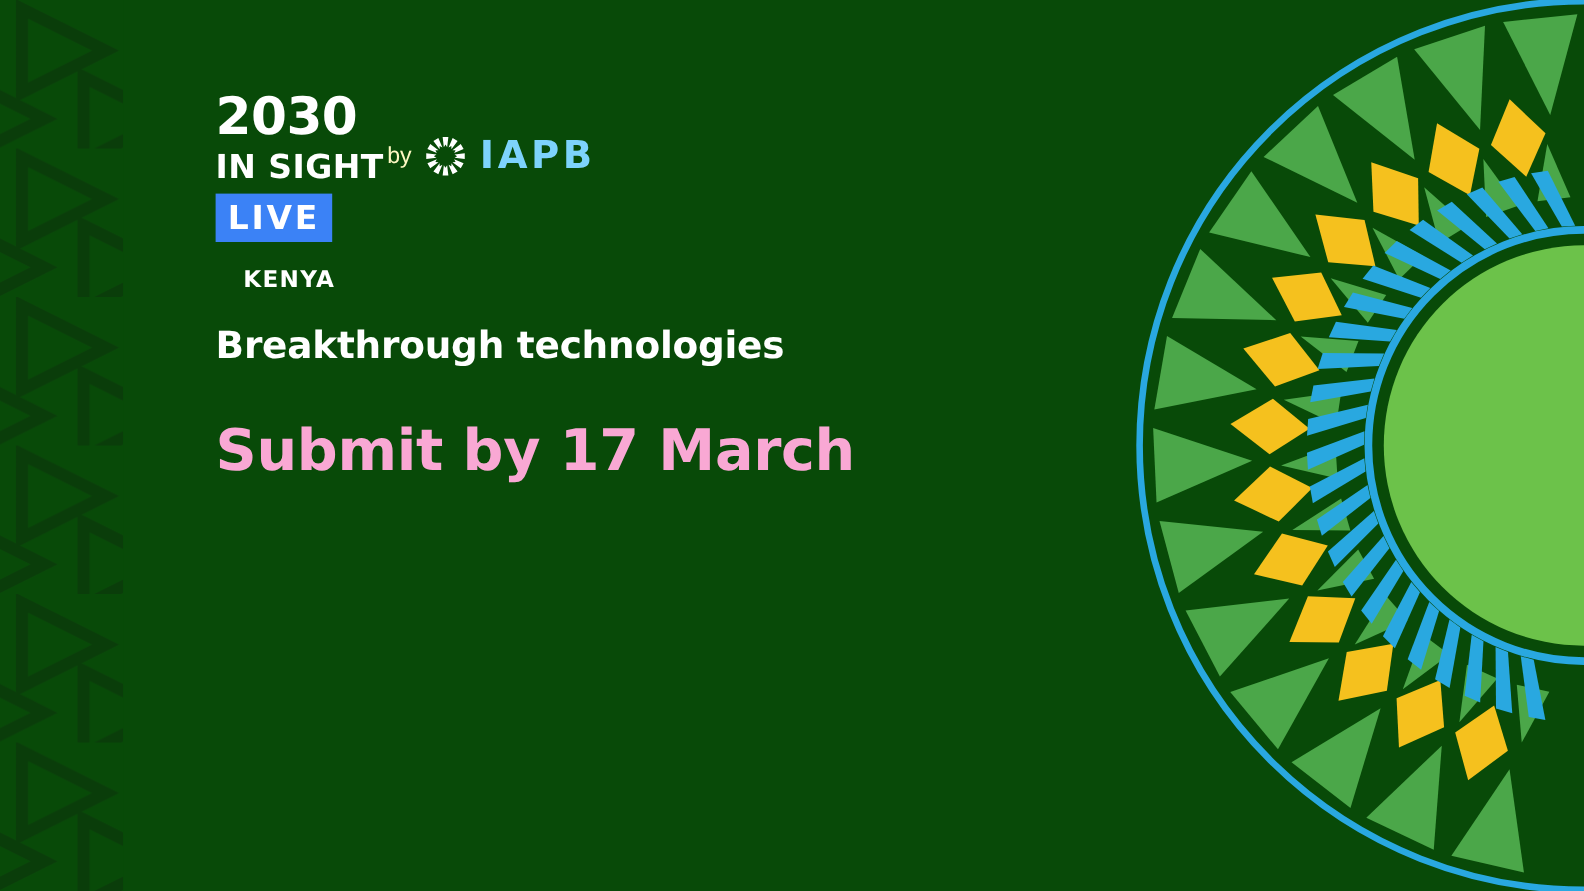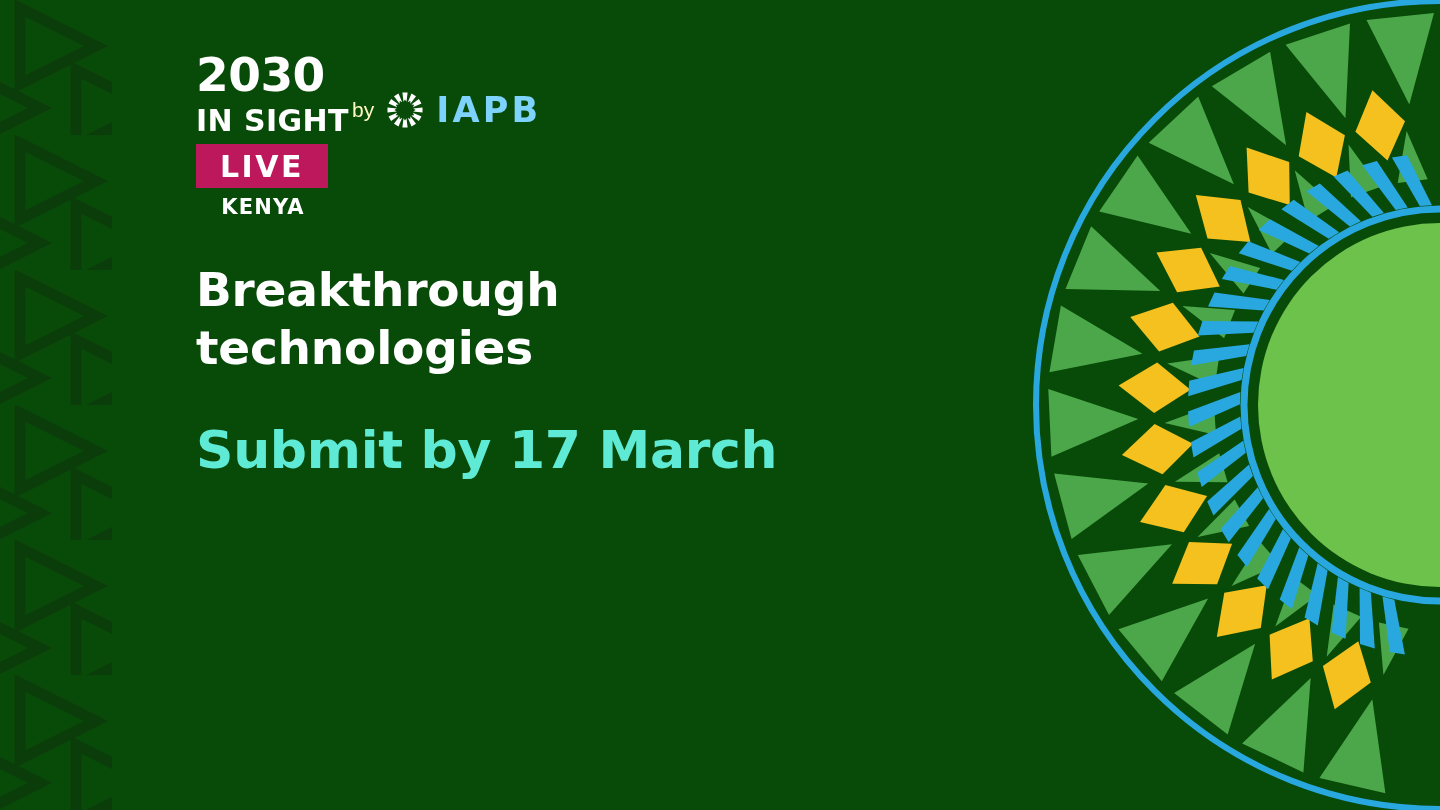--- a/index.html
+++ b/index.html
@@ -18,46 +18,46 @@
 
   
   #right-motif{
     position:absolute; right:0; top:0; width:420px; height:810px;
     z-index:1; pointer-events:none;
   }
 
   
   #content{
     position:absolute; left:0; top:0; width:1040px; height:810px;
-    z-index:3; padding:52px 0 0 196px;
+    z-index:3; padding:84px 0 0 196px;
   }
 
   
   #logo-lockup{ position:relative; width:480px; }
   #logo-left{ display:inline-block; vertical-align:top; }
   #year{
     font-size:47px; line-height:0.98; font-weight:700; color:#ffffff;
     letter-spacing:-0.5px;
     font-family:"DejaVu Sans", sans-serif;
   }
   #insight{
     font-size:30px; line-height:1.08; font-weight:700; color:#ffffff;
     letter-spacing:0.4px; margin-top:7px;
     font-family:"DejaVu Sans", sans-serif;
   }
   #live-badge{
-    margin-top:7px; background:#be185d; width:132px; height:44px;
+    margin-top:7px; background:#3b82f6; width:106px; height:44px;
     display:flex; align-items:center; justify-content:center;
   }
   #live-label{
     color:#fff; font-weight:700; font-size:30px; letter-spacing:2.5px;
     font-family:"DejaVu Sans", sans-serif;
   }
   #kenya{
-    margin-top:7px; width:134px; text-align:center;
+    margin-top:22px; width:134px; text-align:center;
     color:#fff; font-weight:700; font-size:21px; letter-spacing:1.2px;
     font-family:"DejaVu Sans", sans-serif;
   }
 
   
   #by-iapb{
     position:absolute; left:156px; top:38px;
     display:flex; align-items:center; gap:11px;
   }
   #by-label{ color:#fef9c3; font-size:21px; font-weight:400; }
@@ -77,35 +77,35 @@
     letter-spacing:-1px;
     font-family:"Liberation Sans Narrow","Liberation Sans", sans-serif;
     transform:scaleX(1.0);
     transform-origin:left top;
     max-width:830px;
   }
   .hl-line{ display:block; white-space:nowrap; }
 
   
   #subtitle{
-    margin-top:42px;
+    margin-top:28px;
     color:#ffffff;
-    font-size:47px;
+    font-size:34px;
     line-height:1.22;
     font-weight:700;
     letter-spacing:-0.2px;
     max-width:700px;
     font-family:"DejaVu Sans", sans-serif;
   }
   .sub-line{ display:block; }
 
   
   #cta{
     margin-top:44px;
-    color:#5eead4;
+    color:#f9a8d4;
     font-size:52px;
     font-weight:700;
     letter-spacing:-0.3px;
     font-family:"DejaVu Sans", sans-serif;
   }
 </style>
 </head>
 <body>
 
 <svg id="left-pattern" viewBox="0 0 112 810" preserveAspectRatio="none" aria-hidden="true">

